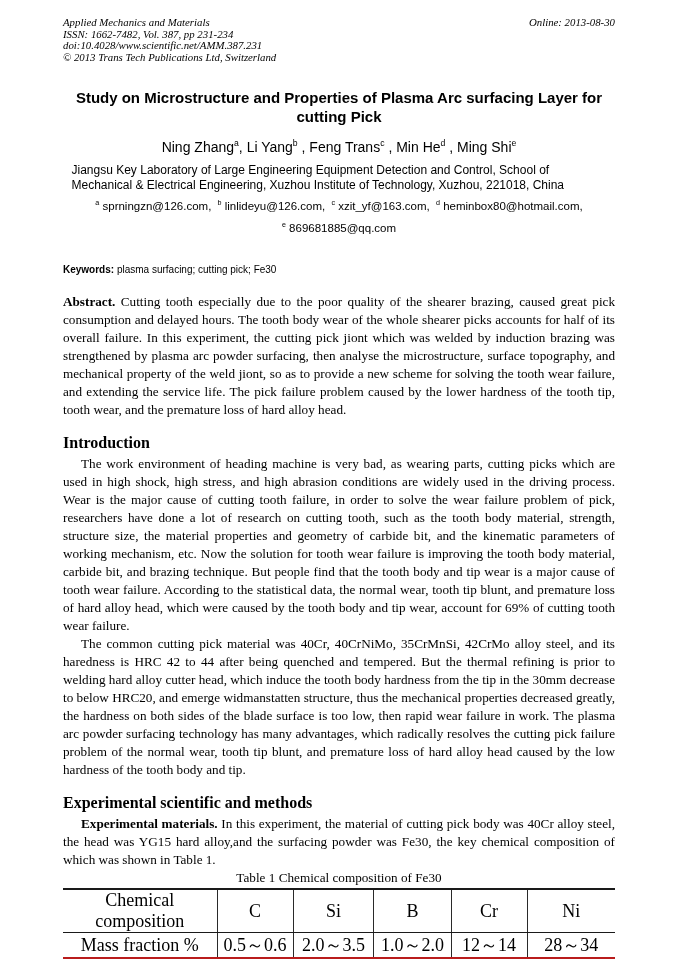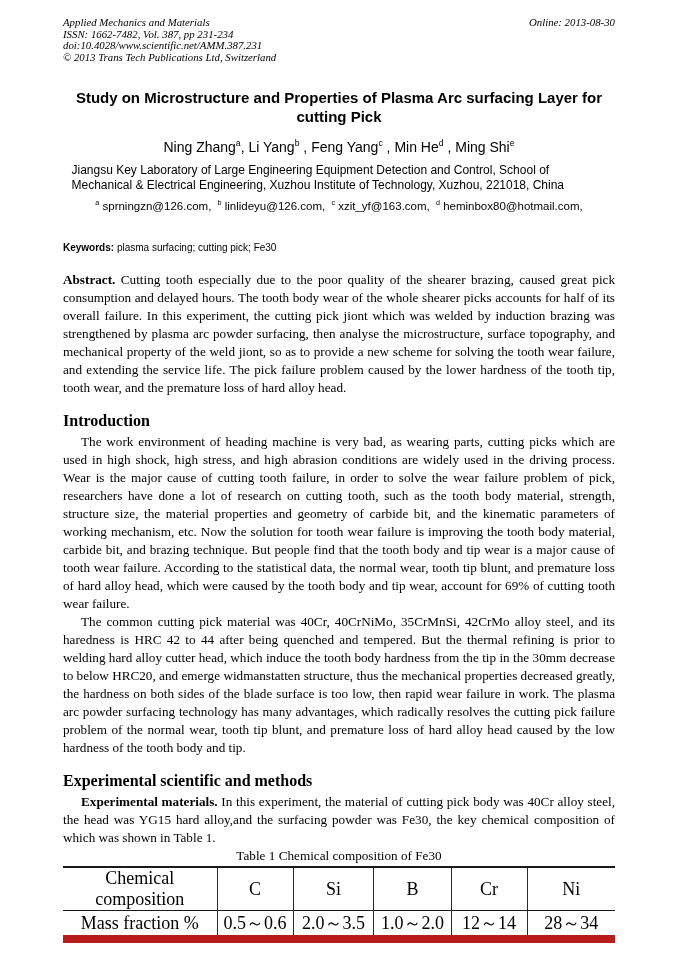--- a/index.html
+++ b/index.html
@@ -128,30 +128,33 @@
       <div>ISSN: 1662-7482, Vol. 387, pp 231-234</div>
       <div>doi:10.4028/www.scientific.net/AMM.387.231</div>
       <div>© 2013 Trans Tech Publications Ltd, Switzerland</div>
     </div>
     <div class="meta-right">Online: 2013-08-30</div>
   </div>
 
   <h1 class="title">Study on Microstructure and Properties of Plasma Arc surfacing Layer for cutting Pick</h1>
 
   <div class="authors">
-    <span><span>Ning Zhang</span><sup>a</sup><span>, </span></span><span><span>Li Yang</span><sup>b</sup><span> , </span></span><span><span>Feng Yang</span><sup>c</sup><span> , </span></span><span><span>Min He</span><sup>d</sup><span> , </span></span><span><span>Ming Shi</span><sup>e</sup><span></span></span>
+    <span><span>Ning Zhang</span><sup>a</sup><span>, </span></span><span><span>Li Yang</span><sup>b</sup><span> , </span></span><span><span>Feng Trans</span><sup>c</sup><span> , </span></span><span><span>Min He</span><sup>d</sup><span> , </span></span><span><span>Ming Shi</span><sup>e</sup><span></span></span>
   </div>
 
   <div class="affiliation">Jiangsu Key Laboratory of Large Engineering Equipment Detection and Control, School of Mechanical &amp; Electrical Engineering, Xuzhou Institute of Technology, Xuzhou, 221018, China</div>
 
   <div class="emails">
     <span class="email-item"><sup>a</sup> <span>sprningzn@126.com,</span></span>
     <span class="email-item"><sup>b</sup> <span>linlideyu@126.com,</span></span>
     <span class="email-item"><sup>c</sup> <span>xzit_yf@163.com,</span></span>
     <span class="email-item"><sup>d</sup> <span>heminbox80@hotmail.com,</span></span>
+  </div>
+  <div class="emails second">
+    <span class="email-item"><sup>e</sup> <span>869681885@qq.com</span></span>
   </div>
 
   <p class="keywords"><b>Keywords:</b> <span>plasma surfacing; cutting pick; Fe30</span></p>
 
   <p class="body"><b class="lead">Abstract.</b> <span>Cutting tooth especially due to the poor quality of the shearer brazing, caused great pick consumption and delayed hours. The tooth body wear of the whole shearer picks accounts for half of its overall failure. In this experiment, the cutting pick jiont which was welded by induction brazing was strengthened by plasma arc powder surfacing, then analyse the microstructure, surface topography, and mechanical property of the weld jiont, so as to provide a new scheme for solving the tooth wear failure, and extending the service life. The pick failure problem caused by the lower hardness of the tooth tip, tooth wear, and the premature loss of hard alloy head.</span></p>
 
   <h2 class="section-heading">Introduction</h2>
   <p class="body indent">The work environment of heading machine is very bad, as wearing parts, cutting picks which are used in high shock, high stress, and high abrasion conditions are widely used in the driving process. Wear is the major cause of cutting tooth failure, in order to solve the wear failure problem of pick, researchers have done a lot of research on cutting tooth, such as the tooth body material, strength, structure size, the material properties and geometry of carbide bit, and the kinematic parameters of working mechanism, etc. Now the solution for tooth wear failure is improving the tooth body material, carbide bit, and brazing technique. But people find that the tooth body and tip wear is a major cause of tooth wear failure. According to the statistical data, the normal wear, tooth tip blunt, and premature loss of hard alloy head, which were caused by the tooth body and tip wear, account for 69% of cutting tooth wear failure.</p>
   <p class="body flow indent">The common cutting pick material was 40Cr, 40CrNiMo, 35CrMnSi, 42CrMo alloy steel, and its haredness is HRC 42 to 44 after being quenched and tempered. But the thermal refining is prior to welding hard alloy cutter head, which induce the tooth body hardness from the tip in the 30mm decrease to below HRC20, and emerge widmanstatten structure, thus the mechanical properties decreased greatly, the hardness on both sides of the blade surface is too low, then rapid wear failure in work. The plasma arc powder surfacing technology has many advantages, which radically resolves the cutting pick failure problem of the normal wear, tooth tip blunt, and premature loss of hard alloy head caused by the low hardness of the tooth body and tip.</p>
 

